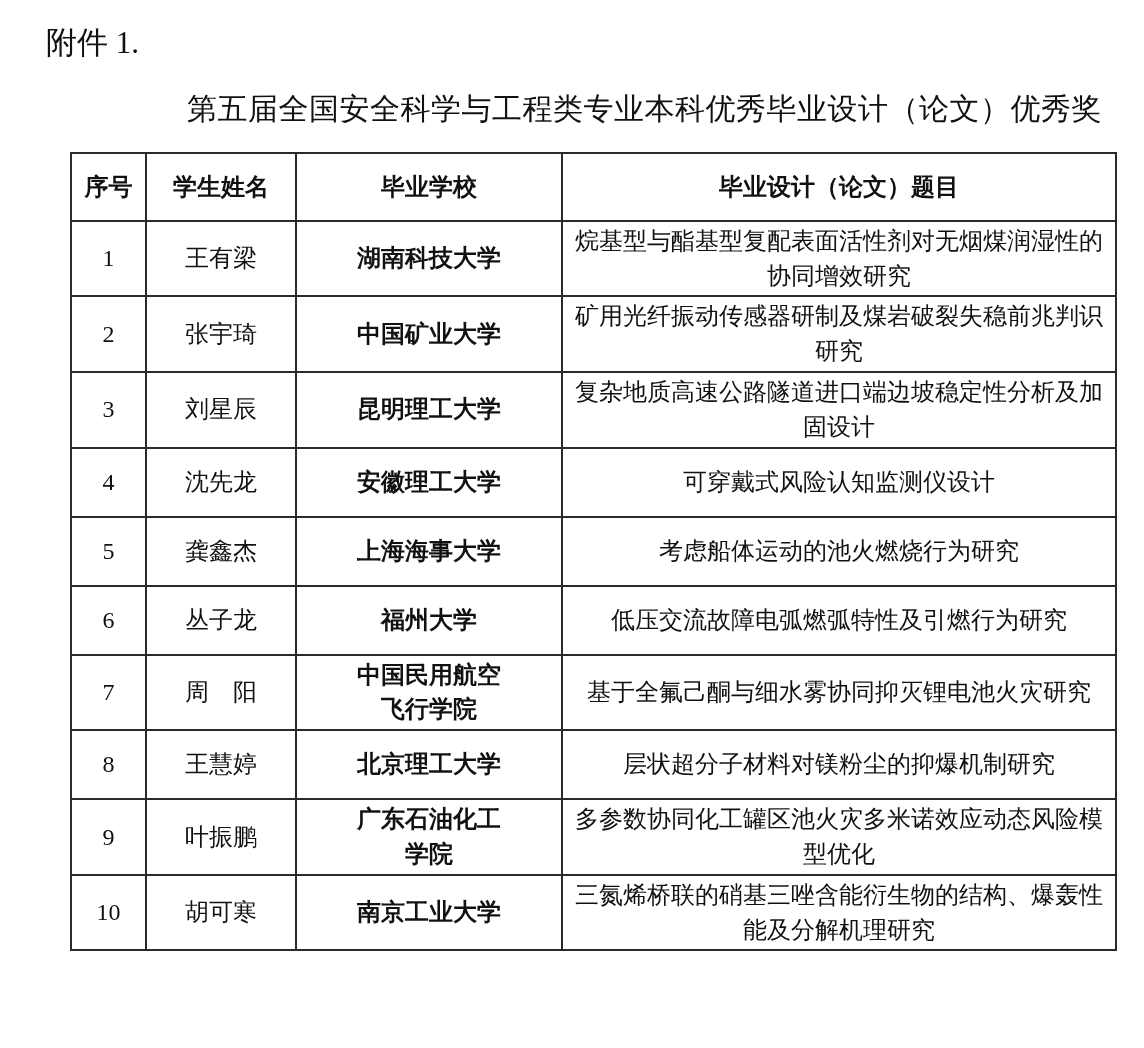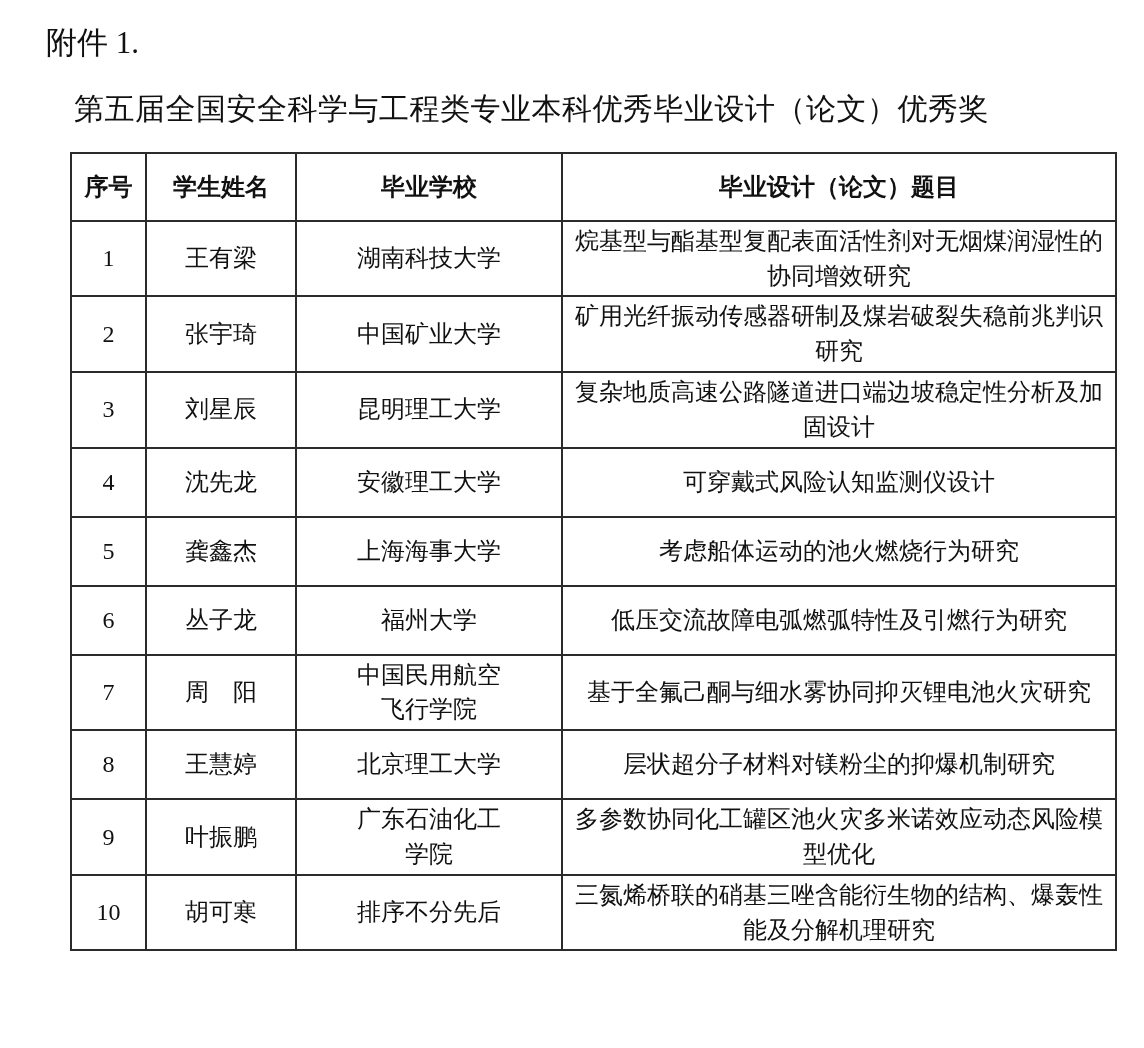--- a/index.html
+++ b/index.html
@@ -24,21 +24,21 @@
     padding: 20px 42px 0 44px;
   }
   .attachment {
     font-size: 31px;
     line-height: 1.25;
     margin: 4px 0 0 2px;
   }
   .doc-title {
     font-size: 30px;
     line-height: 1.3;
-    text-align: left;
+    text-align: right;
     margin: 26px 0 24px 30px;
     letter-spacing: 0.5px;
     white-space: nowrap;
   }
   table.awards {
     border-collapse: collapse;
     table-layout: fixed;
     width: 1032px;
     margin-left: 26px;
   }
@@ -58,21 +58,21 @@
   }
   table.awards td {
     font-size: 24px;
     height: 69px;
     line-height: 1.45;
   }
   .col-no     { width: 75px;  }
   .col-name   { width: 150px; }
   .col-school { width: 266px; margin-left: 12px; }
   .col-thesis { width: 554px; }
-  td.col-school { white-space: pre-line; }
+  td.col-school { white-space: pre-line; font-weight: bold; }
   td.col-thesis { padding: 2px 10px; font-family: Liberation Serif, serif; }
   .note {
     font-size: 30px;
     line-height: 1.3;
     margin: 30px 0 0 2px;
   }
 </style>
 </head>
 <body>
 
@@ -153,20 +153,20 @@
     <td class="col-no">9</td>
     <td class="col-name">叶振鹏</td>
     <td class="col-school">广东石油化工
 学院</td>
     <td class="col-thesis">多参数协同化工罐区池火灾多米诺效应动态风险模型优化</td>
   </tr>
 
   <tr>
     <td class="col-no">10</td>
     <td class="col-name">胡可寒</td>
-    <td class="col-school">排序不分先后</td>
+    <td class="col-school">南京工业大学</td>
     <td class="col-thesis">三氮烯桥联的硝基三唑含能衍生物的结构、爆轰性能及分解机理研究</td>
   </tr>
 </tbody>
   </table>
 
 
 </div>
 
 </body></html>

